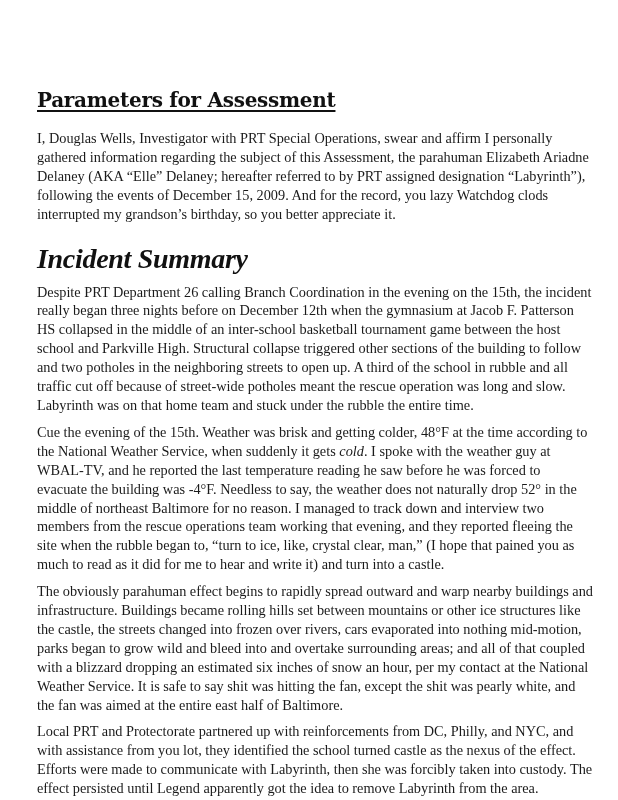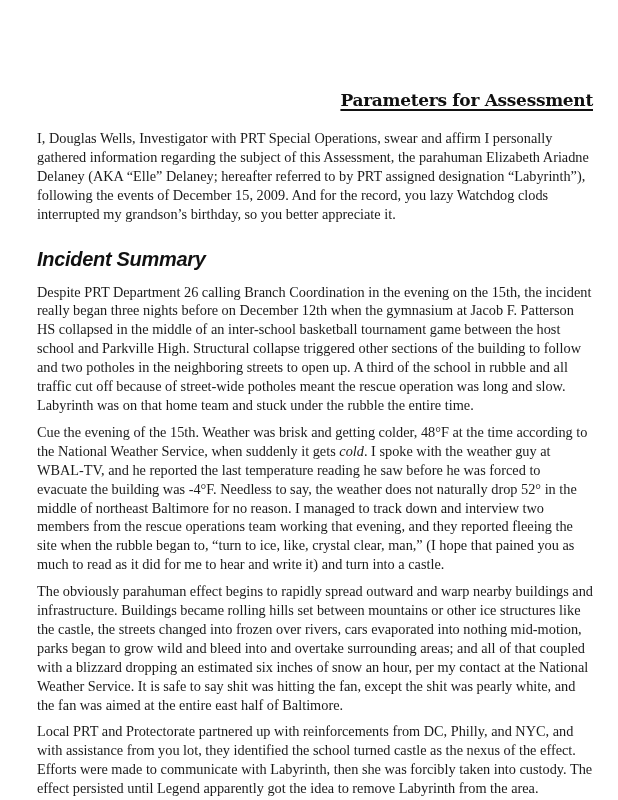--- a/index.html
+++ b/index.html
@@ -15,37 +15,37 @@
       font-family: "DejaVu Serif", "Liberation Serif", serif;
       color: #1a1a1a;
     }
     .page {
       position: absolute;
       left: 37px;
       top: 84px;
       width: 556px;
     }
     .title {
-      text-align: right;
+      text-align: left;
       font-family: "DejaVu Serif", serif;
       font-weight: bold;
-      font-size: 17px;
+      font-size: 20px;
       line-height: 32px;
       margin: 0 0 13px 0;
       letter-spacing: -0.3px;
       text-decoration: underline;
       text-decoration-thickness: 2px;
       text-underline-offset: 3px;
       color: #111;
     }
     .section-heading {
-      font-family: Liberation Sans, sans-serif;
+      font-family: Liberation Serif, serif;
       font-weight: bold;
       font-style: italic;
-      font-size: 20px;
+      font-size: 28px;
       line-height: 26px;
       margin: 22px 0 11px 0;
       letter-spacing: -0.3px;
       color: #111;
     }
     p {
       margin: 0 0 8px 0;
       font-family: "Liberation Serif", serif;
       font-size: 14.3px;
       line-height: 18.9px;

